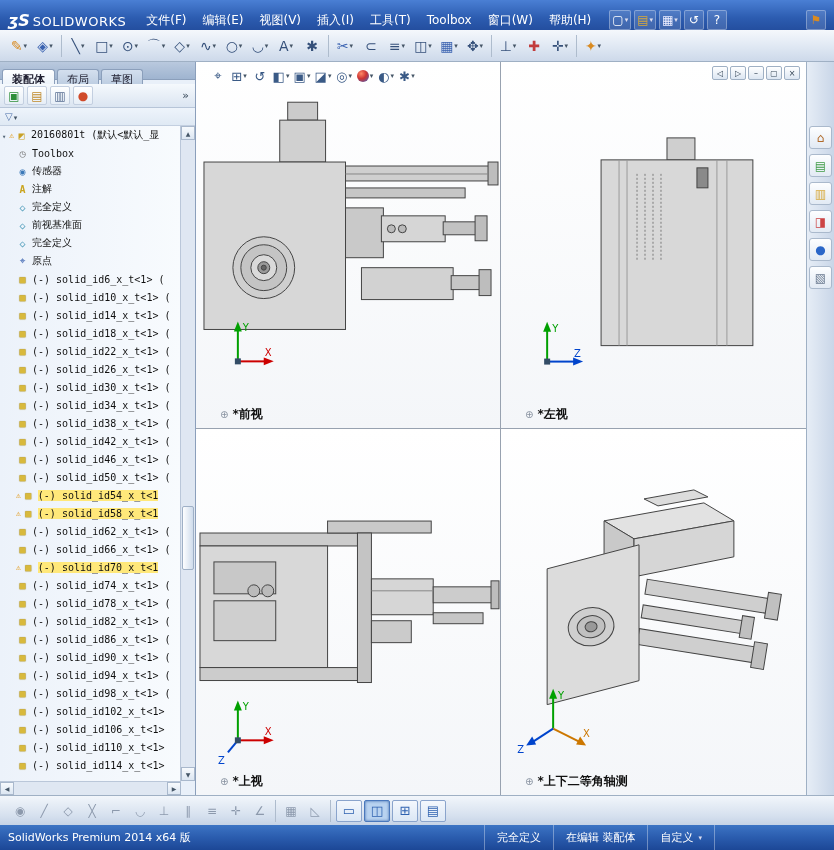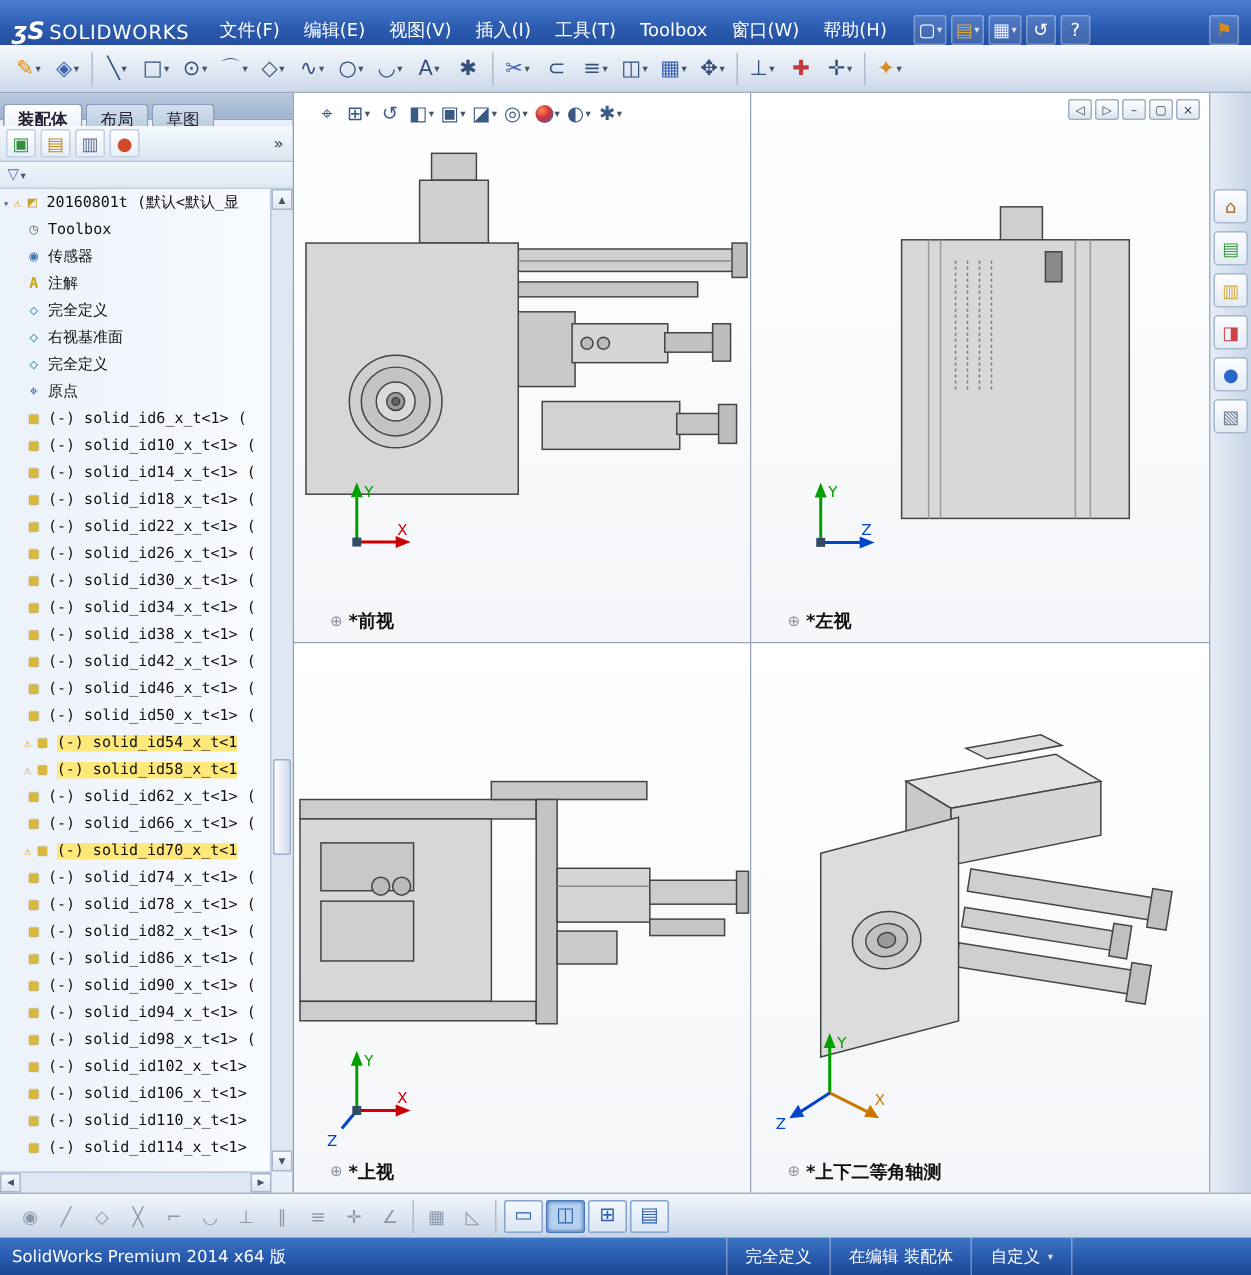--- a/index.html
+++ b/index.html
@@ -407,21 +407,21 @@
 
           <div class="trow">
 
             <span class="ticon i-plane">◇</span>
             <span class="tlabel">完全定义</span>
           </div>
 
           <div class="trow">
 
             <span class="ticon i-plane">◇</span>
-            <span class="tlabel">右视基准面</span>
+            <span class="tlabel">前视基准面</span>
           </div>
 
           <div class="trow">
 
             <span class="ticon i-plane">◇</span>
             <span class="tlabel">完全定义</span>
           </div>
 
           <div class="trow">
 

